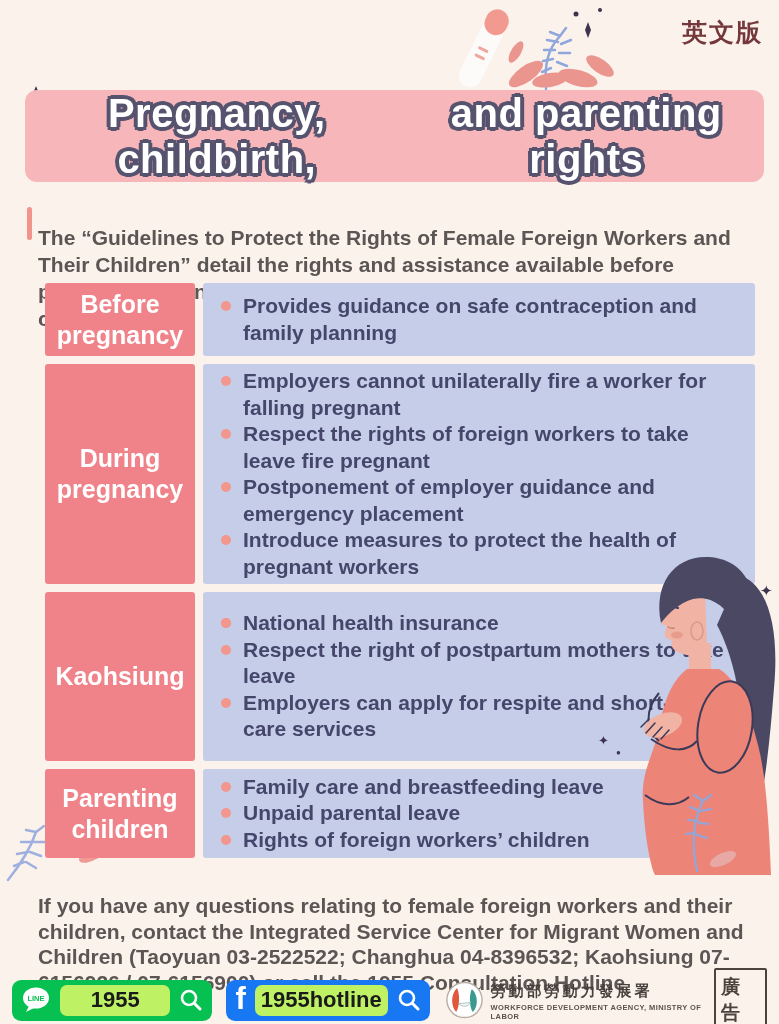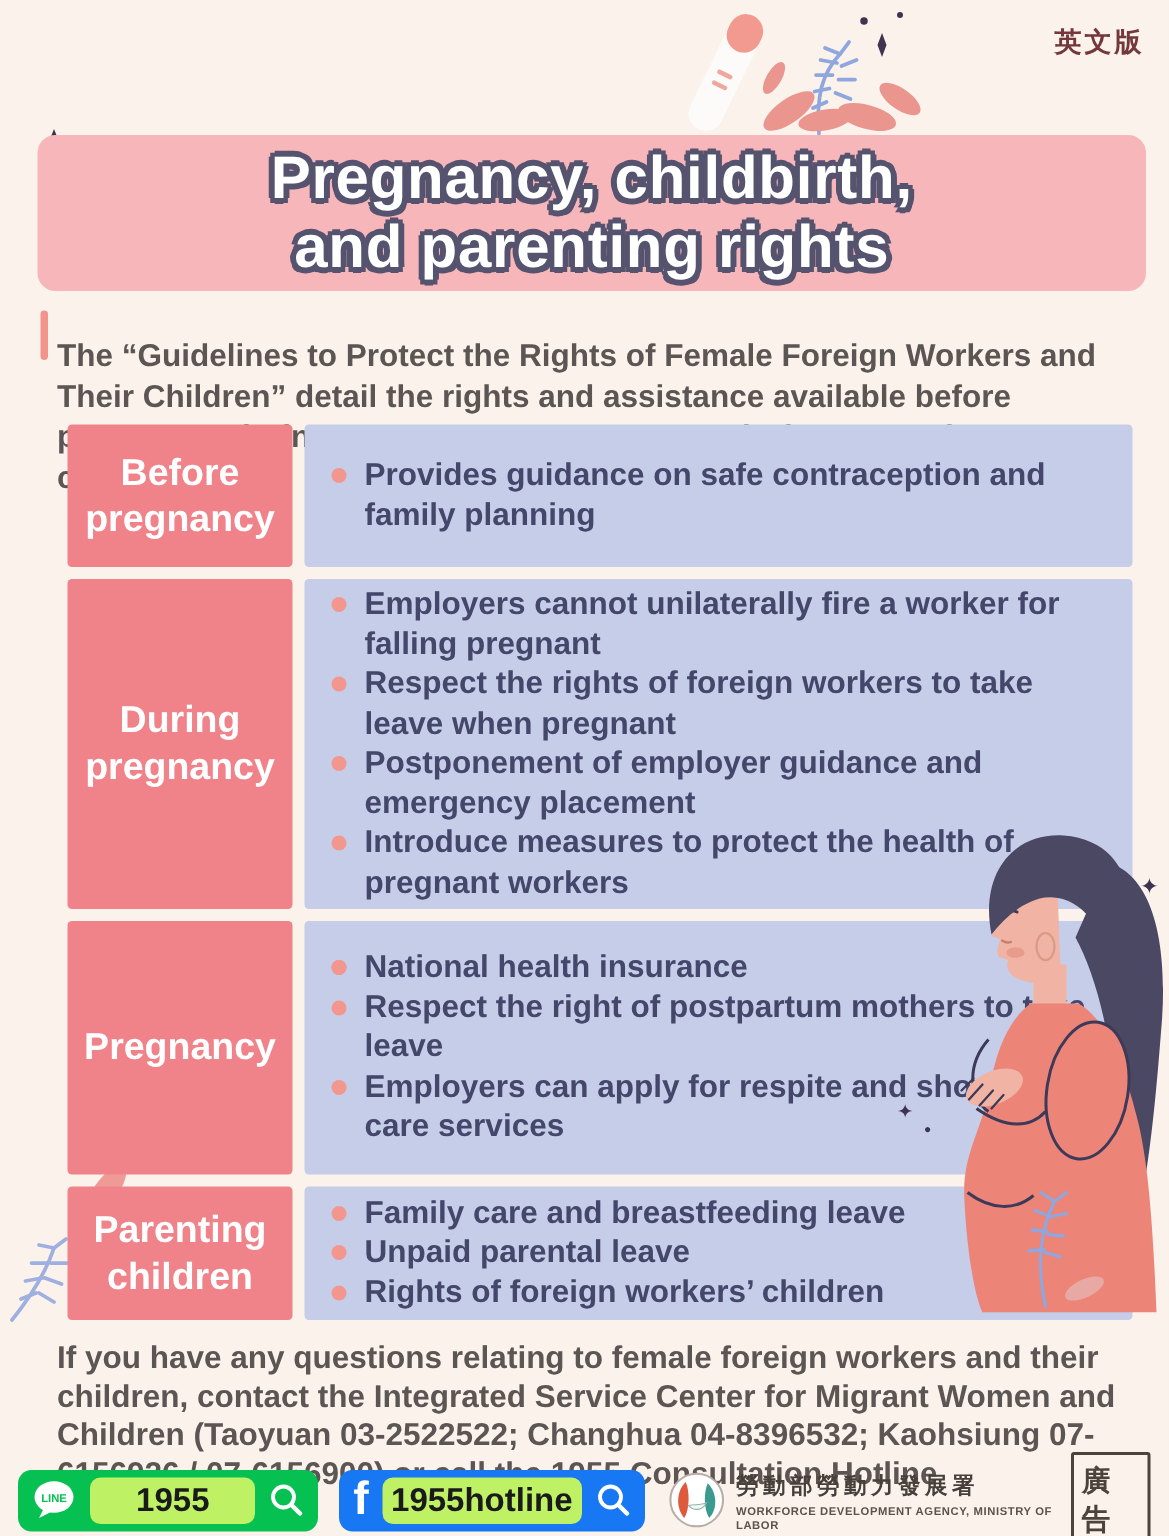--- a/index.html
+++ b/index.html
@@ -1,39 +1,39 @@
 <!DOCTYPE html>
 <html><head>
 <meta charset="utf-8">
 <style>
   html,body{margin:0;padding:0;background:#faf1ea;}
   *{box-sizing:border-box;font-family:"Liberation Sans",sans-serif;}
   .poster{position:relative;width:779px;height:1024px;background:#fbf2ec;overflow:hidden;}
 
   
   .subtitle{position:absolute;left:55px;top:8px;font-size:29px;line-height:37px;font-weight:bold;color:#9eb8e2;letter-spacing:.5px;}
-  .lang-badge{position:absolute;right:16px;top:16px;font-size:18px;font-weight:bold;color:#74373a;letter-spacing:2px;}
+  .lang-badge{position:absolute;right:16px;top:16px;font-size:25px;font-weight:bold;color:#74373a;letter-spacing:2px;}
   .deco-top{position:absolute;left:428px;top:4px;z-index:0;}
   .deco-sparkles-left{position:absolute;left:22px;top:80px;z-index:0;}
 
   
-  .banner{position:absolute;left:25px;top:90px;width:739px;height:104px;background:#f6b6ba;border-radius:12px;display:flex;flex-direction:column;align-items:center;justify-content:center;z-index:1;}
+  .banner{position:absolute;left:25px;top:90px;width:739px;height:92px;background:#f6b6ba;border-radius:12px;display:flex;align-items:center;justify-content:space-between;z-index:1;}
   .banner .t{font-size:40px;line-height:46px;font-weight:bold;color:#ffffff;letter-spacing:.5px;text-align:center;
     text-shadow:-3px -3px 0 #56536f,-3px 0 0 #56536f,-3px 3px 0 #56536f,0 -3px 0 #56536f,0 3px 0 #56536f,3px -3px 0 #56536f,3px 0 0 #56536f,3px 3px 0 #56536f,-4px 0 0 #56536f,4px 0 0 #56536f,0 -4px 0 #56536f,0 4px 0 #56536f;}
 
   
   .intro-bar{position:absolute;left:27px;top:207px;width:5px;height:33px;background:#f2938c;border-radius:3px;}
   .intro{position:absolute;left:38px;top:203px;width:718px;font-size:21px;line-height:27px;font-weight:bold;color:#5b5553;}
 
   
   .rights{position:absolute;left:45px;top:283px;width:710px;display:flex;flex-direction:column;gap:8px;z-index:1;}
   .row{display:flex;gap:8px;}
   .row-label{width:150px;flex:0 0 150px;background:#f0838a;border-radius:3px;display:flex;align-items:center;justify-content:center;text-align:center;color:#fff;font-weight:bold;font-size:25px;line-height:31px;padding:4px;}
   .row-content{flex:1;background:#c5cde9;border-radius:3px;padding:8px 16px;display:flex;flex-direction:column;justify-content:center;}
-  .row.h1{height:95px;} .row.h2{height:220px;} .row.h3{height:169px;} .row.h4{height:89px;}
+  .row.h1{height:73px;} .row.h2{height:220px;} .row.h3{height:169px;} .row.h4{height:89px;}
   ul.items{list-style:none;margin:0;padding:0;}
   ul.items li{position:relative;padding-left:24px;font-size:21px;line-height:26.5px;font-weight:bold;color:#44466a;}
   ul.items li .dot{position:absolute;left:2px;top:8px;width:10px;height:10px;border-radius:50%;background:#f2968e;}
 
   
   .contact{position:absolute;left:38px;top:872px;width:720px;font-size:21px;line-height:25.5px;font-weight:bold;color:#5b5553;z-index:1;}
 
   
   .footer{position:absolute;left:12px;right:12px;top:979px;height:42px;display:flex;align-items:center;z-index:3;}
   .badge{display:flex;align-items:center;gap:9px;height:41px;border-radius:9px;padding:0 9px;}
@@ -109,29 +109,29 @@
           <li><span class="dot"></span><span>Provides guidance on safe contraception and family planning</span></li>
         </ul>
       </div>
     </div>
 
     <div class="row h2">
       <div class="row-label">During pregnancy</div>
       <div class="row-content">
         <ul class="items">
           <li><span class="dot"></span><span>Employers cannot unilaterally fire a worker for falling pregnant</span></li>
-          <li><span class="dot"></span><span>Respect the rights of foreign workers to take leave when pregnant</span></li>
+          <li><span class="dot"></span><span>Respect the rights of foreign workers to take leave fire pregnant</span></li>
           <li><span class="dot"></span><span>Postponement of employer guidance and emergency placement</span></li>
           <li><span class="dot"></span><span>Introduce measures to protect the health of pregnant workers</span></li>
         </ul>
       </div>
     </div>
 
     <div class="row h3">
-      <div class="row-label">Pregnancy</div>
+      <div class="row-label">Kaohsiung</div>
       <div class="row-content">
         <ul class="items">
           <li><span class="dot"></span></li>
           <li><span class="dot"></span><span>National health insurance</span></li>
           <li><span class="dot"></span><span>Respect the right of postpartum mothers to take leave</span></li>
           <li><span class="dot"></span><span>Employers can apply for respite and short-term care services</span></li>
         </ul>
       </div>
     </div>
 

